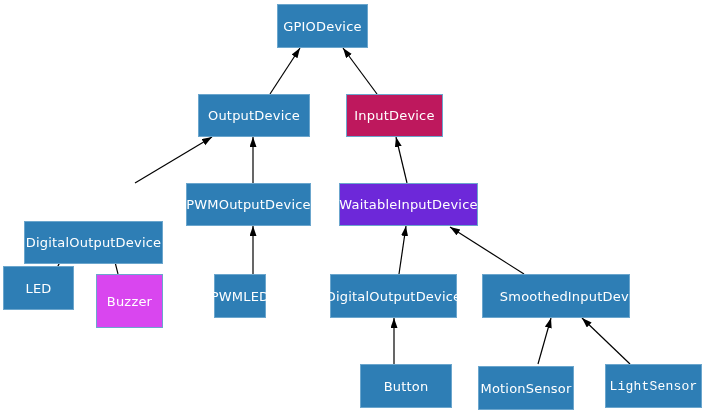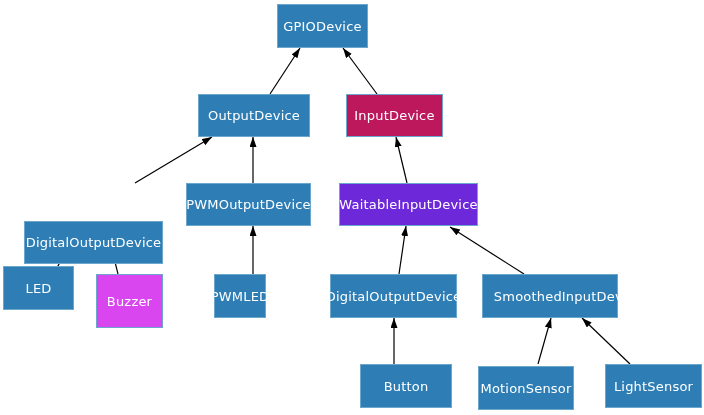--- a/index.html
+++ b/index.html
@@ -86,26 +86,26 @@
       </div>
       <div class="class-node" style="left: 96px; top: 274px; width: 67px; height: 54px; background: #d946ef; border: 1px solid rgb(107, 166, 205); color: rgb(255, 255, 255);">
         <span>Buzzer</span>
       </div>
       <div class="class-node" style="left: 214px; top: 274px; width: 52px; height: 44px; background: rgb(46, 126, 181); border: 1px solid rgb(107, 166, 205); color: rgb(255, 255, 255); justify-content: center;">
         <span>PWMLED</span>
       </div>
       <div class="class-node" style="left: 330px; top: 274px; width: 127px; height: 44px; background: rgb(46, 126, 181); border: 1px solid rgb(107, 166, 205); color: rgb(255, 255, 255);">
         <span>DigitalOutputDevice</span>
       </div>
-      <div class="class-node" style="left: 482px; top: 274px; width: 136px; height: 44px; background: rgb(46, 126, 181); border: 1px solid rgb(107, 166, 205); color: rgb(255, 255, 255); padding-left: 36px;">
+      <div class="class-node" style="left: 482px; top: 274px; width: 148px; height: 44px; background: rgb(46, 126, 181); border: 1px solid rgb(107, 166, 205); color: rgb(255, 255, 255); padding-left: 36px;">
         <span>SmoothedInputDevice</span>
       </div>
       <div class="class-node" style="left: 360px; top: 364px; width: 92px; height: 44px; background: rgb(46, 126, 181); border: 1px solid rgb(107, 166, 205); color: rgb(255, 255, 255);">
         <span>Button</span>
       </div>
       <div class="class-node" style="left: 478px; top: 366px; width: 96px; height: 44px; background: rgb(46, 126, 181); border: 1px solid rgb(107, 166, 205); color: rgb(255, 255, 255);">
         <span>MotionSensor</span>
       </div>
-      <div class="class-node" style="left: 605px; top: 364px; width: 97px; height: 44px; background: rgb(46, 126, 181); border: 1px solid rgb(107, 166, 205); color: rgb(255, 255, 255);">
+      <div class="class-node" style="left: 605px; top: 364px; width: 97px; height: 44px; background: rgb(46, 126, 181); border: 1px solid rgb(107, 166, 205); color: rgb(255, 255, 255); font-family: Liberation Mono, monospace;">
         <span>LightSensor</span>
       </div>
     </div>
 </div>
 
 </body></html>

